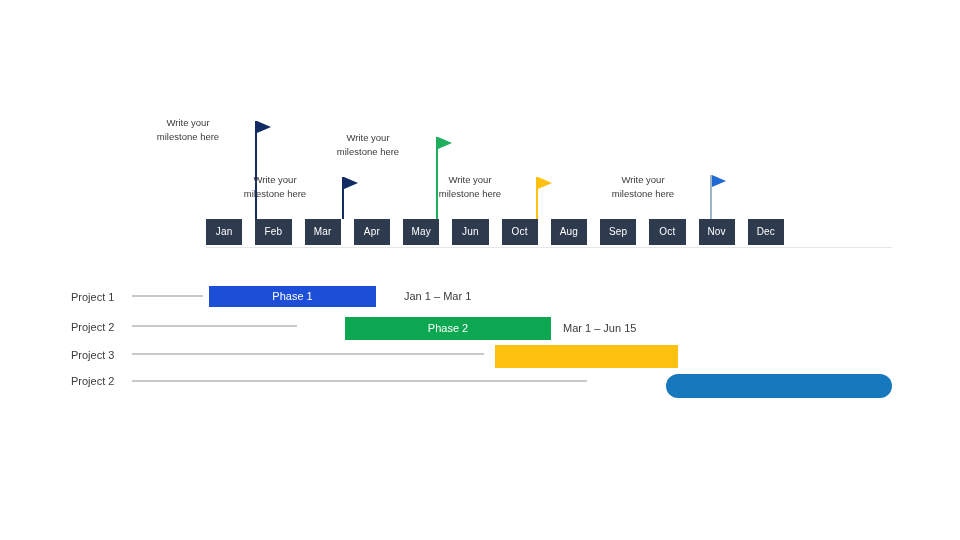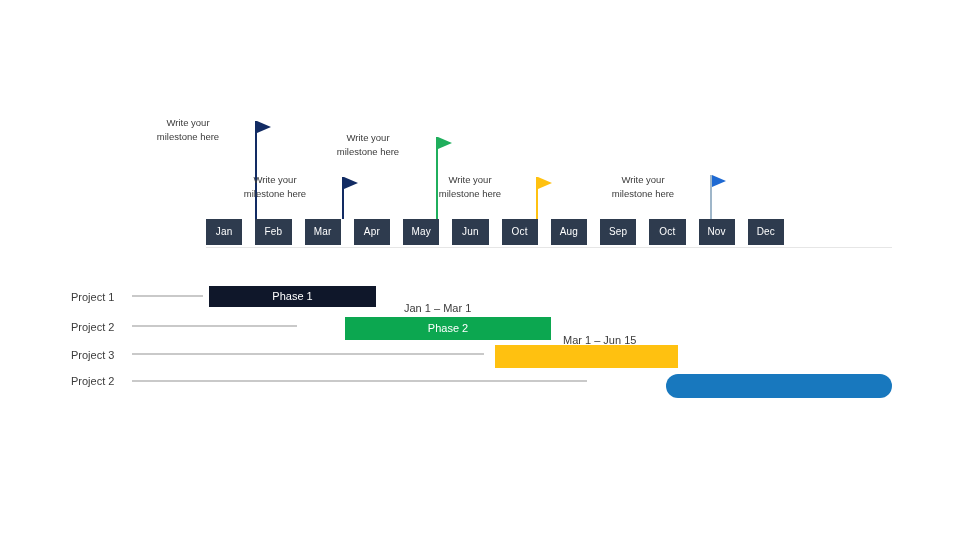--- a/index.html
+++ b/index.html
@@ -25,25 +25,25 @@
   .pole-slate{background:#9fb6c9;}
   .flag{position:absolute;width:0;height:0;border-top:6px solid transparent;border-bottom:6px solid transparent;}
   .flag-navy{border-left:14px solid #122b63;}
   .flag-green{border-left:14px solid #1fae5c;}
   .flag-yellow{border-left:14px solid #ffc110;}
   .flag-blue{border-left:14px solid #1e69d2;}
   
   .proj-label{position:absolute;left:71px;font-size:11px;line-height:13px;color:#3b3b3b;}
   .leader{position:absolute;left:132px;height:2px;background:#c9c9c9;}
   .bar{position:absolute;font-size:11px;color:#ffffff;text-align:center;}
-  .bar-phase1{left:209px;top:286px;width:167px;height:21px;line-height:21px;background:#0f172a;}
+  .bar-phase1{left:209px;top:286px;width:167px;height:21px;line-height:21px;background:#1d4ed8;}
   .bar-phase2{left:345px;top:317px;width:206px;height:23px;line-height:23px;background:#0ca750;}
   .bar-3{left:495px;top:345px;width:183px;height:23px;background:#ffc110;}
   .bar-4{left:666px;top:374px;width:226px;height:24px;background:#1878be;border-radius:12px;}
-  .date-label{position:absolute;font-size:11px;line-height:13px;color:#3b3b3b;white-space:nowrap;margin-top:12px;}
+  .date-label{position:absolute;font-size:11px;line-height:13px;color:#3b3b3b;white-space:nowrap;}
 </style>
 </head>
 <body>
 
 <div class="slide">
 
   <div class="months">
     <div class="month">Jan</div>
     <div class="month">Feb</div>
     <div class="month">Mar</div>

